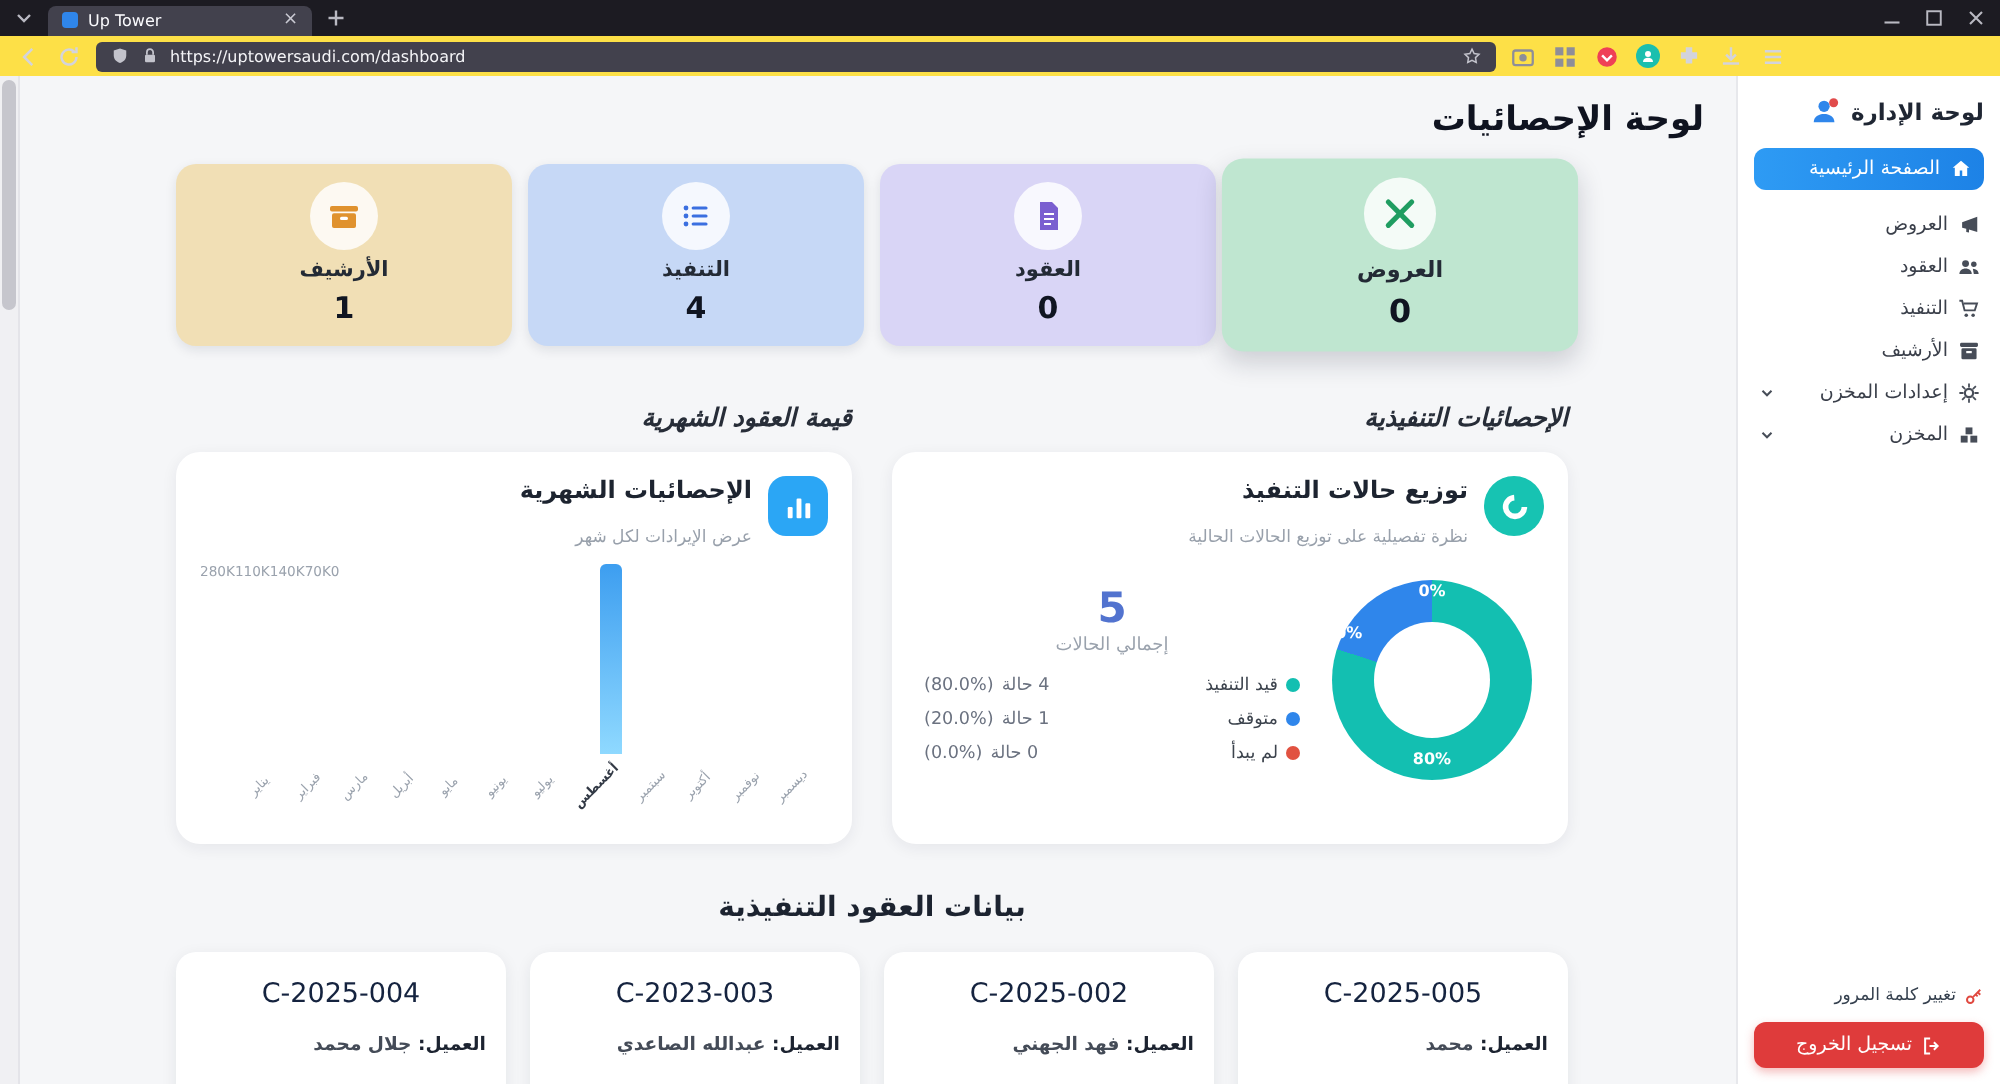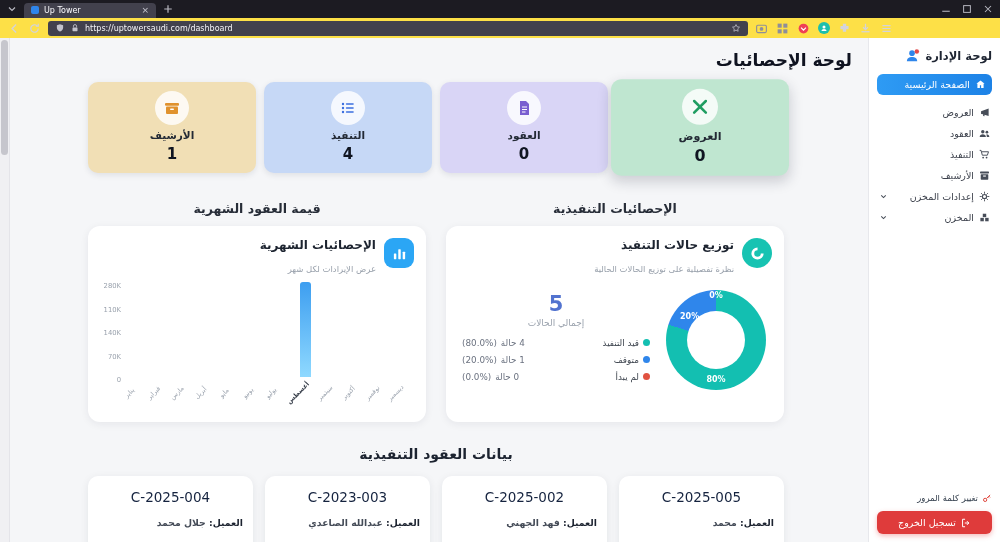--- a/index.html
+++ b/index.html
@@ -54,51 +54,51 @@
 
   .stats{display:flex;gap:8px;margin-bottom:28px;}
   .stat{flex:1;border-radius:10px;padding:9px 0 10px;display:flex;flex-direction:column;align-items:center;gap:4px;box-shadow:0 2px 6px rgba(20,30,50,.10);}
   .stat.emph{transform:scale(1.06);box-shadow:0 5px 12px rgba(20,30,50,.18);}
   .icn{width:34px;height:34px;border-radius:50%;background:rgba(255,255,255,.82);display:flex;align-items:center;justify-content:center;}
   .icn svg{width:16px;height:16px;}
   .stat .lbl{font-size:10.5px;color:#232a35;font-weight:600;}
   .stat .num{font-size:15px;font-weight:bold;color:#101521;}
 
   .sec-heads{display:flex;gap:20px;margin-bottom:10px;}
-  .sec-head{flex:1;text-align:center;font-size:12.5px;font-weight:bold;color:#272d38;}
+  .sec-head{flex:1;text-align:right;font-size:12.5px;font-weight:bold;color:#272d38;font-style:italic;}
 
   .mid{display:flex;gap:20px;margin-bottom:24px;}
   .card{flex:1;background:#fff;border-radius:12px;box-shadow:0 2px 8px rgba(25,35,55,.07);padding:12px;height:196px;}
   .card-head{display:flex;gap:8px;align-items:flex-start;}
   .badge{width:30px;height:30px;display:flex;align-items:center;justify-content:center;flex:none;}
   .badge svg{width:15px;height:15px;}
   .badge.teal{background:#17c3b2;border-radius:50%;}
   .badge.blue{background:#2ba6f5;border-radius:9px;}
   .ch-title{font-size:12px;font-weight:bold;color:#1d2430;}
   .ch-sub{font-size:8.5px;color:#98a0ab;margin-top:12px;}
 
   
   .donut-body{display:flex;align-items:center;gap:6px;margin-top:10px;}
   .donut-wrap{width:112px;height:112px;position:relative;flex:none;margin-left:4px;}
   .donut-ring{position:absolute;inset:6px;border-radius:50%;}
   .donut-ring::after{content:"";position:absolute;inset:21px;background:#fff;border-radius:50%;}
   .rl{position:absolute;font-size:8px;font-weight:bold;color:#fff;z-index:2;}
   .rl-80{bottom:12px;left:50%;transform:translateX(-50%);}
-  .rl-20{top:28px;left:20px;text-align:right;}
+  .rl-20{top:28px;left:2px;text-align:right;}
   .rl-0{top:7px;left:50%;transform:translateX(-50%);}
   .donut-stats{flex:1;text-align:center;padding-left:4px;}
   .total-num{font-size:21px;font-weight:bold;color:var(--total,#5273cf);}
   .total-lbl{font-size:9px;color:#9aa2ad;margin:2px 0 10px;}
   .lg{display:flex;align-items:center;gap:4px;font-size:8.8px;color:#3c434d;margin:7px 0;}
   .lg-dot{width:7px;height:7px;border-radius:50%;flex:none;}
   .lg-val{margin-right:auto;color:#6b7280;display:flex;gap:4px;}
 
   
   .chart-body{direction:ltr;display:flex;margin-top:8px;height:132px;}
-  .yaxis{display:flex;flex-direction:column;justify-content:space-between;font-size:6.8px;color:#9aa2ad;text-align:right;width:26px;padding:0 5px 30px 0;flex:none;}
+  .yaxis{display:flex;flex-direction:row;justify-content:space-between;font-size:6.8px;color:#9aa2ad;text-align:right;width:26px;padding:0 5px 30px 0;flex:none;}
   .plot{flex:1;display:flex;gap:2px;}
   .bar-col{flex:1;display:flex;flex-direction:column;align-items:center;}
   .bar-zone{height:102px;width:100%;display:flex;align-items:flex-end;justify-content:center;
     background-image:linear-gradient(to top,transparent 0,transparent 100%);}
   .bar{width:11px;border-radius:3px 3px 0 0;background:linear-gradient(180deg,var(--bar-top,#3d9ef0),var(--bar-bottom,#8fd9ff));}
   .bar-label{height:30px;font-size:6.4px;color:#9aa2ad;transform:rotate(-45deg);white-space:nowrap;margin-top:9px;}
   .bar-label.on{color:#333a46;font-weight:bold;}
 
   
   .contracts-title{text-align:center;font-size:14px;font-weight:bold;color:#1c2330;margin:2px 0 14px;}

